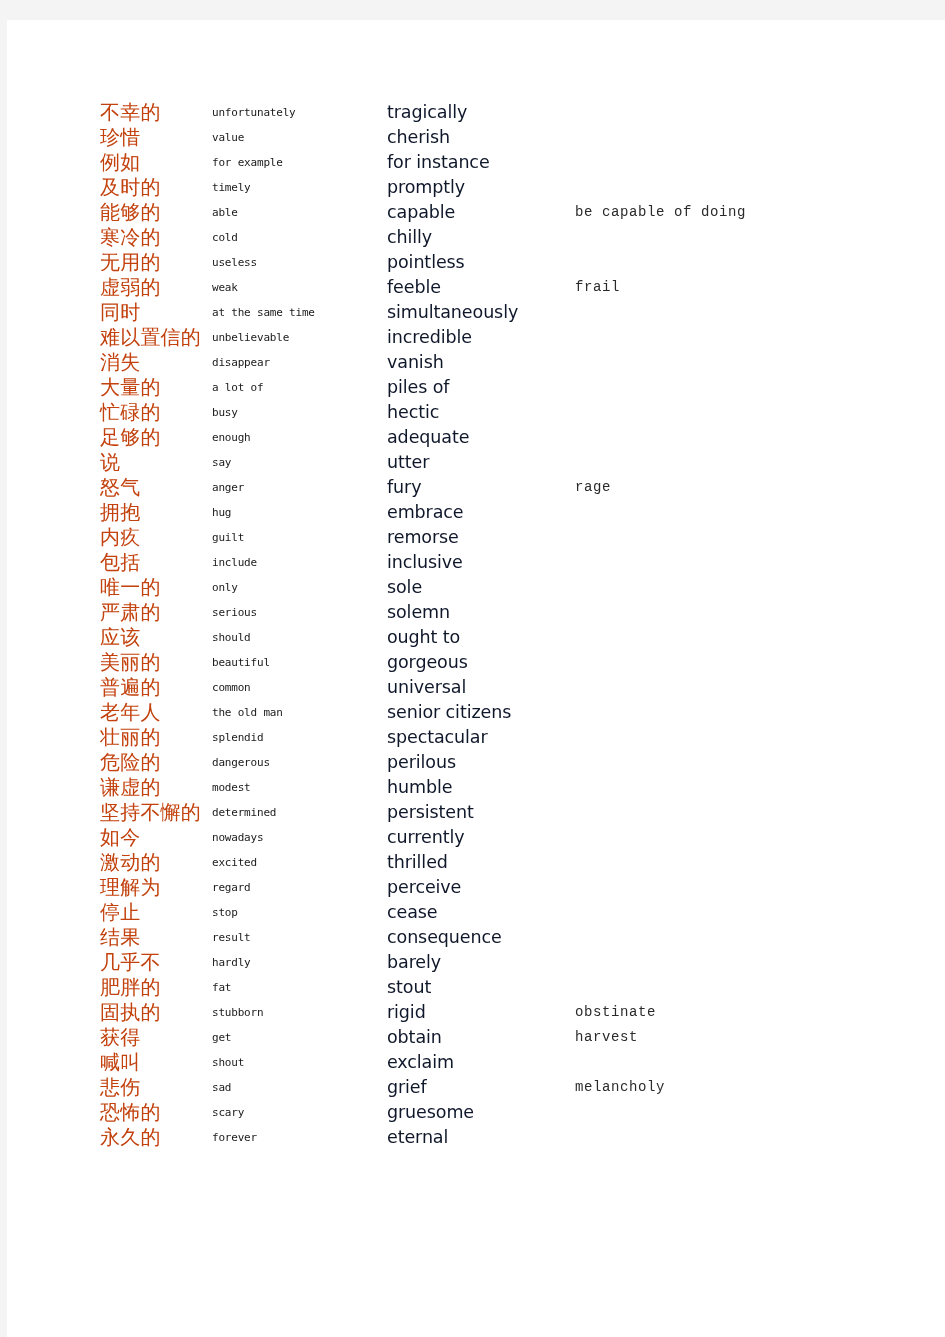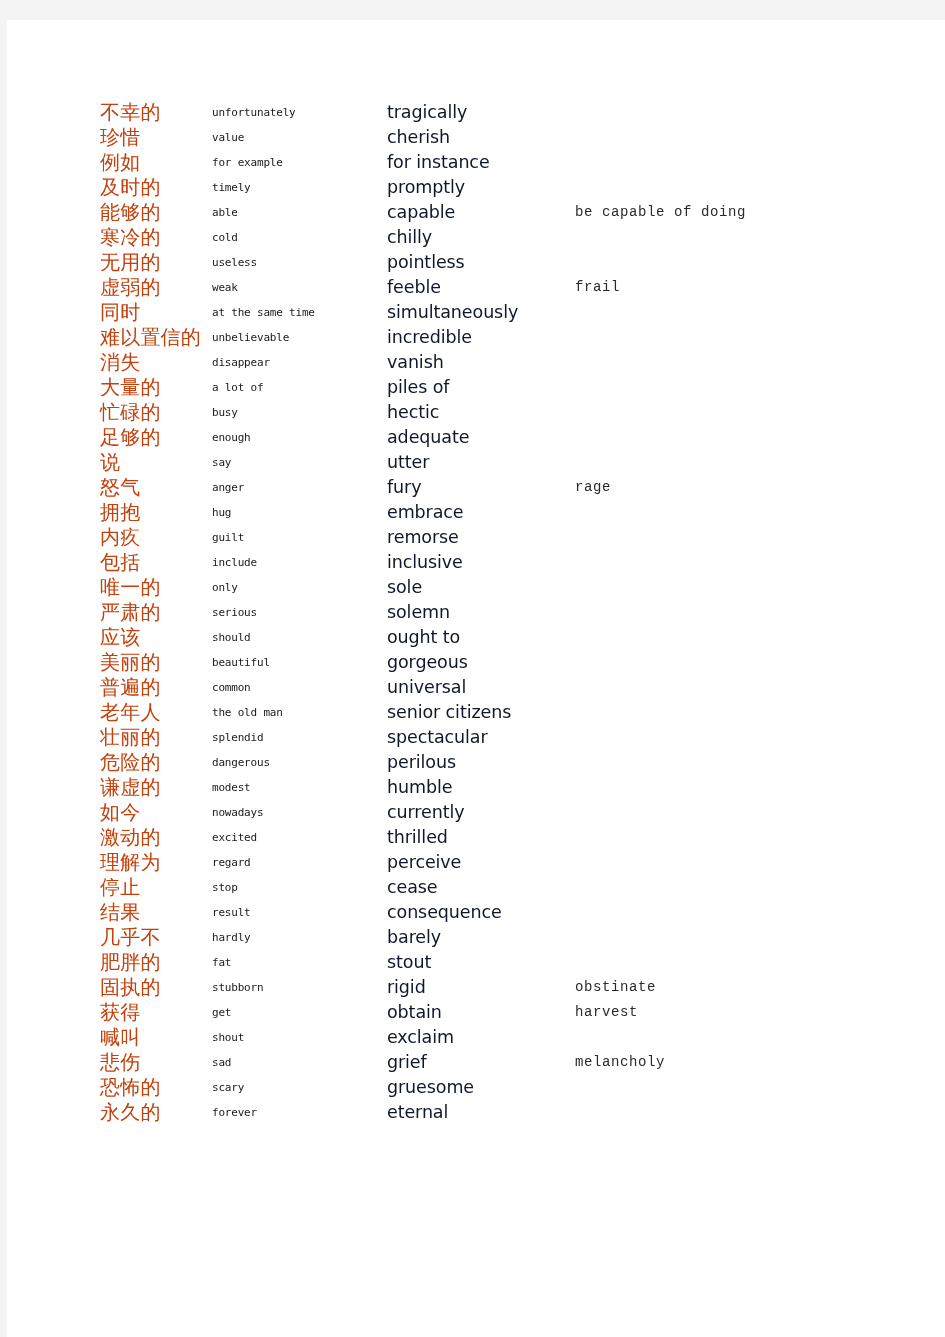--- a/index.html
+++ b/index.html
@@ -234,20 +234,26 @@
         <div class="cell c-advanced">perilous</div>
         <div class="cell c-extra"></div>
       </div>
       <div class="row">
         <div class="cell c-chinese">谦虚的</div>
         <div class="cell c-basic">modest</div>
         <div class="cell c-advanced">humble</div>
         <div class="cell c-extra"></div>
       </div>
       <div class="row">
+        <div class="cell c-chinese">坚持不懈的</div>
+        <div class="cell c-basic">determined</div>
+        <div class="cell c-advanced">persistent</div>
+        <div class="cell c-extra"></div>
+      </div>
+      <div class="row">
         <div class="cell c-chinese">如今</div>
         <div class="cell c-basic">nowadays</div>
         <div class="cell c-advanced">currently</div>
         <div class="cell c-extra"></div>
       </div>
       <div class="row">
         <div class="cell c-chinese">激动的</div>
         <div class="cell c-basic">excited</div>
         <div class="cell c-advanced">thrilled</div>
         <div class="cell c-extra"></div>

